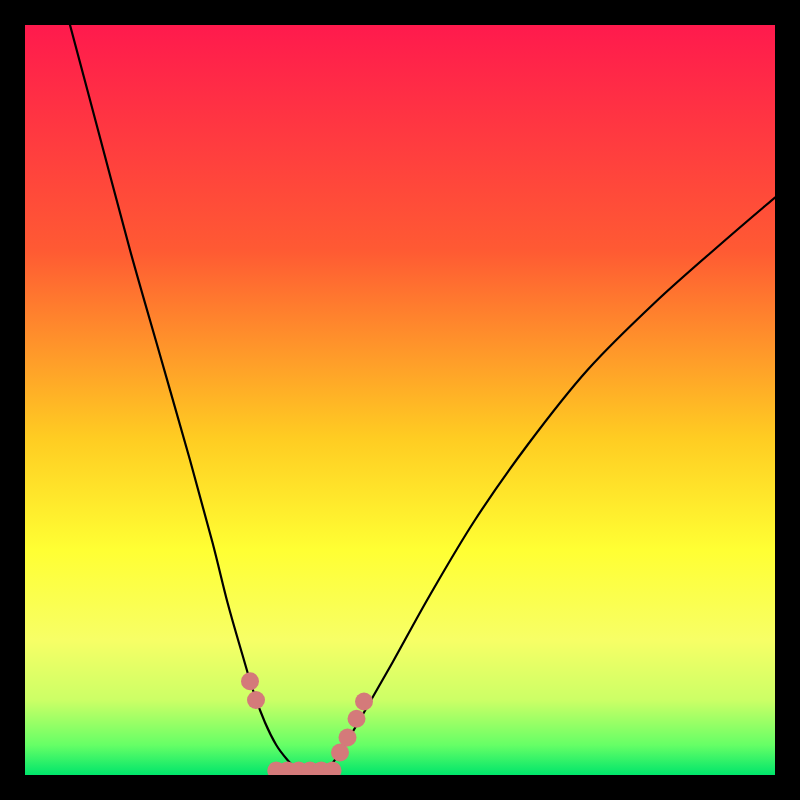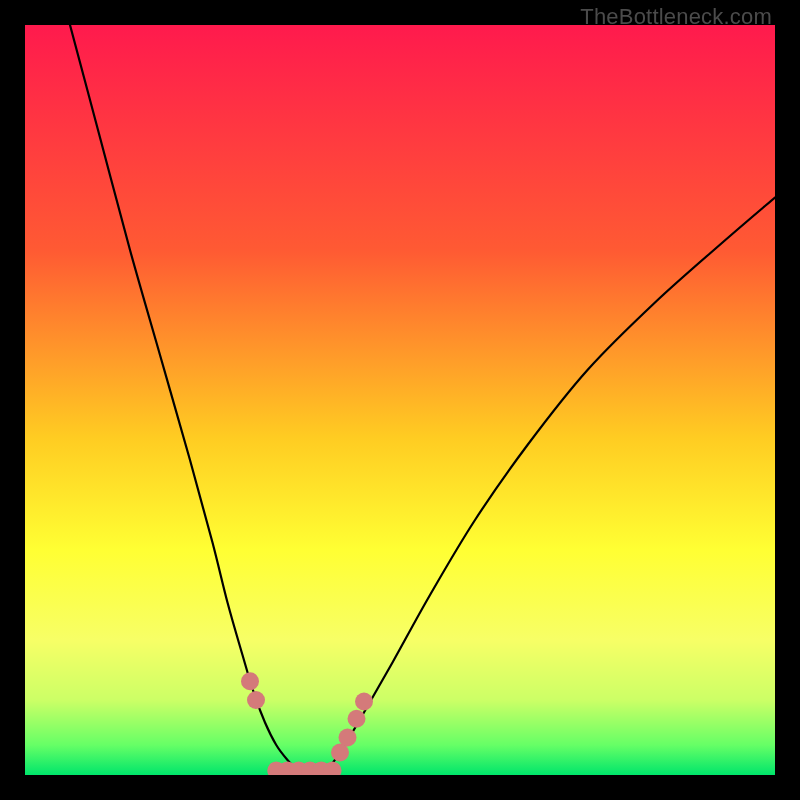--- a/index.html
+++ b/index.html
@@ -90,15 +90,14 @@
           <circle cx="262.5" cy="745.5" r="9" class="marker" fill="#d47a7a"></circle>
           <circle cx="273.75" cy="745.5" r="9" class="marker" fill="#d47a7a"></circle>
           <circle cx="285" cy="745.5" r="9" class="marker" fill="#d47a7a"></circle>
           <circle cx="296.25" cy="745.5" r="9" class="marker" fill="#d47a7a"></circle>
           <circle cx="307.5" cy="745.5" r="9" class="marker" fill="#d47a7a"></circle>
         </g>
     </svg>
 
   </div>
 
-  <div class="watermark">TheBottleneck.com</div>
 
 </div>
 
 </body></html>

